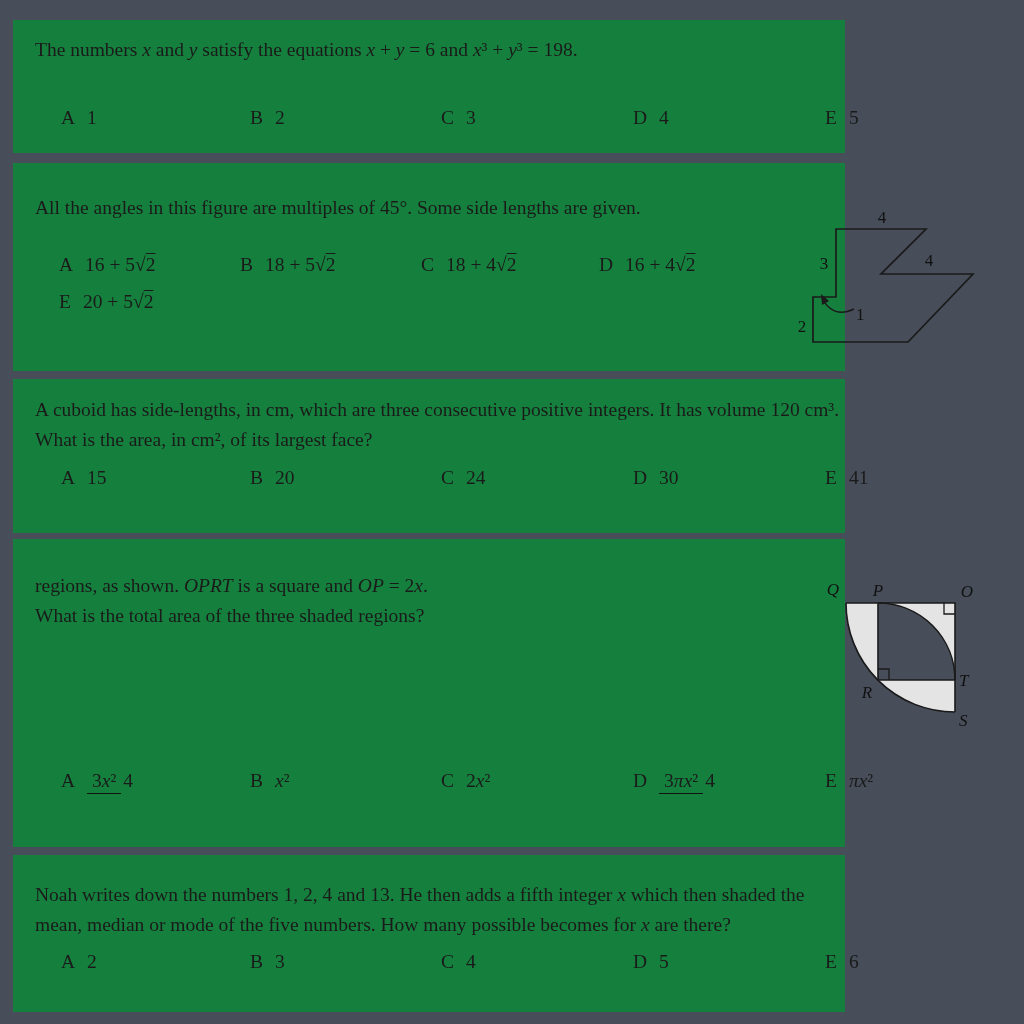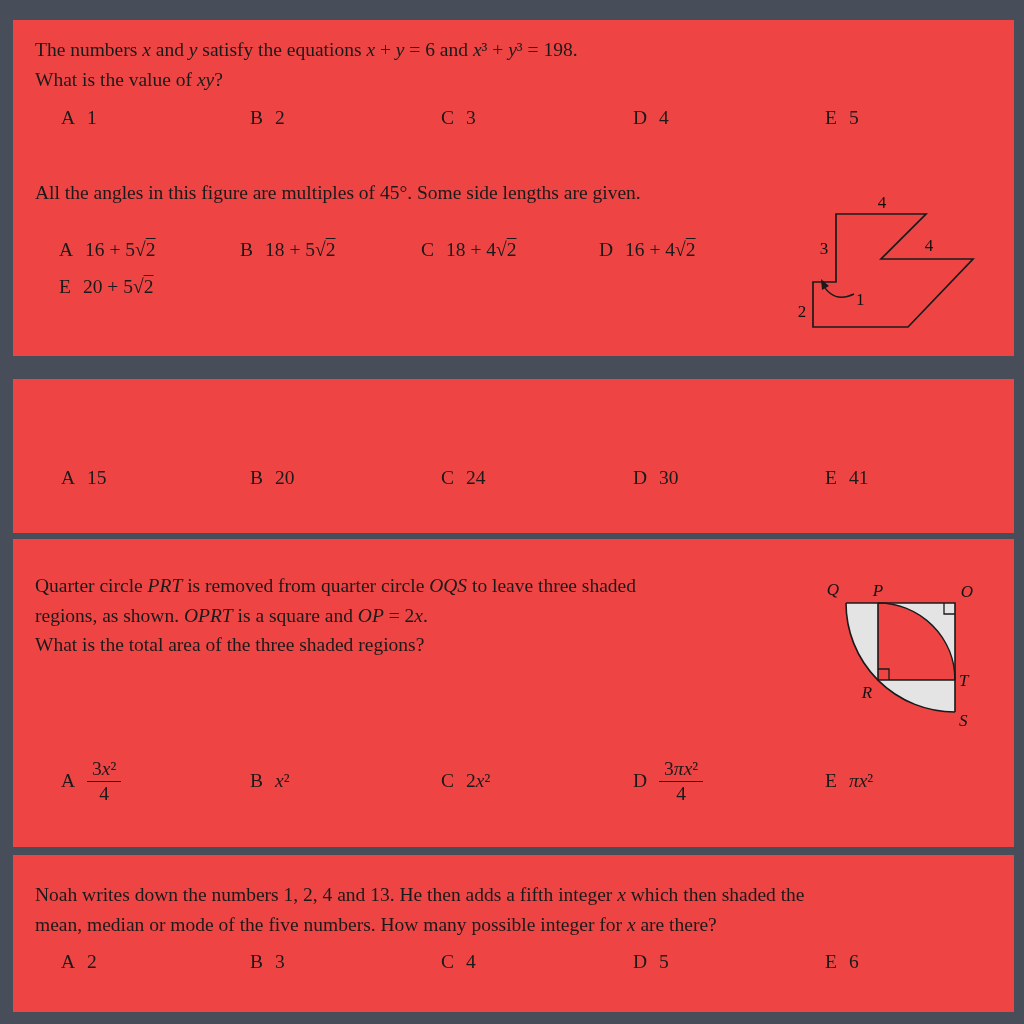--- a/index.html
+++ b/index.html
@@ -1,47 +1,46 @@
 <!DOCTYPE html>
 <html><head>
 <meta charset="utf-8">
 <style>
   html,body{margin:0;padding:0;width:1024px;height:1024px;overflow:hidden;}
   body{position:relative;background:#474d59;font-family:"Liberation Serif","DejaVu Serif",serif;color:#1a1a1a;}
-  .panel{position:absolute;left:13px;width:1001px;background:#ef4444;}
+  .panel{position:absolute;left:13px;width:832px;background:#15803d;}
   #p1{top:20px;height:133px}
-  #p2{top:148px;height:208px}
+  #p2{top:163px;height:208px}
   #p3{top:379px;height:154px}
   #p4{top:539px;height:308px}
   #p5{top:855px;height:157px}
   .qtext{position:absolute;left:22px;right:6px;}
   .qline{font-size:19.5px;line-height:29.5px;white-space:nowrap;}
   .optrow{position:absolute;left:0;width:100%;height:30px;}
   .opt{position:absolute;display:flex;gap:12px;align-items:baseline;font-size:19.5px;white-space:nowrap;}
   .tall .opt{height:62px;align-items:center;}
   .c1{left:48px}.c2{left:237px}.c3{left:428px}.c4{left:620px}.c5{left:812px}
   .b1{left:46px}.b2{left:227px}.b3{left:408px}.b4{left:586px}
   .seg-i{font-style:italic;}
   .seg-r{text-decoration:overline;}
-  .frac{display:inline-flex;flex-direction:column;align-items:center;text-align:center;line-height:24px;}
+  .frac{display:inline-flex;flex-direction:row;align-items:center;text-align:center;line-height:24px;}
   .fnum{border-bottom:1.6px solid #111;padding:0 5px;}
   .fden{padding:0 2px;}
   .fig{position:absolute;}
   #fig-perimeter{left:780px;top:26px;width:210px;height:166px;}
   #fig-quarter{left:805px;top:30px;width:185px;height:192px;}
   svg text{font-size:17px;fill:#111;font-family:"Liberation Serif","DejaVu Serif",serif;}
   svg text.it{font-style:italic;}
 </style>
 </head>
 <body>
 
 <section class="panel" id="p1">
   <div class="qtext" style="top:15px">
     <div class="qline"><span>The numbers </span><span class="seg-i">x</span><span> and </span><span class="seg-i">y</span><span> satisfy the equations </span><span class="seg-i">x</span><span> + </span><span class="seg-i">y</span><span> = 6 and </span><span class="seg-i">x</span><span>³</span><span> + </span><span class="seg-i">y</span><span>³</span><span> = 198.</span></div>
-    <div class="qline"><span>What is the value of </span><span class="seg-i">xy</span><span>?</span></div>
   </div>
   <div class="optrow" style="top:87px">
     <div class="opt c1">
         <span>A</span>
         <span><span>1</span></span>
       </div>
     <div class="opt c2">
         <span>B</span>
         <span><span>2</span></span>
       </div>
@@ -96,20 +95,24 @@
       <text x="89" y="34" text-anchor="middle">4</text>
       <text x="31" y="80" text-anchor="middle">3</text>
       <text x="136" y="77" text-anchor="middle">4</text>
       <text x="9" y="143" text-anchor="middle">2</text>
       <text x="63" y="131" text-anchor="start">1</text>
     </svg>
   </div>
 </section>
 
 <section class="panel" id="p3">
+  <div class="qtext" style="top:16px">
+    <div class="qline"><span>A cuboid has side-lengths, in cm, which are three consecutive positive integers.  It has volume 120 cm³.</span></div>
+    <div class="qline"><span>What is the area, in cm², of its largest face?</span></div>
+  </div>
   <div class="optrow" style="top:88px">
     <div class="opt c1">
         <span>A</span>
         <span><span>15</span></span>
       </div>
     <div class="opt c2">
         <span>B</span>
         <span><span>20</span></span>
       </div>
     <div class="opt c3">
@@ -122,21 +125,20 @@
       </div>
     <div class="opt c5">
         <span>E</span>
         <span><span>41</span></span>
       </div>
   </div>
 </section>
 
 <section class="panel" id="p4">
   <div class="qtext" style="top:32px">
-    <div class="qline"><span>Quarter circle </span><span class="seg-i">PRT</span><span> is removed from quarter circle </span><span class="seg-i">OQS</span><span> to leave three shaded</span></div>
     <div class="qline"><span>regions, as shown.  </span><span class="seg-i">OPRT</span><span> is a square and </span><span class="seg-i">OP</span><span> = 2</span><span class="seg-i">x</span><span>.</span></div>
     <div class="qline"><span>What is the total area of the three shaded regions?</span></div>
   </div>
   <div class="optrow tall" style="top:211px">
     <div class="opt c1">
         <span>A</span>
         <span><span class="frac">
             <span class="fnum"><span>3</span><span class="seg-i">x</span><span>²</span></span>
             <span class="fden"><span>4</span></span>
           </span></span>
@@ -186,21 +188,21 @@
       <text class="it" x="49" y="129" text-anchor="middle">R</text>
       <text class="it" x="141" y="117" text-anchor="start">T</text>
       <text class="it" x="141" y="157" text-anchor="start">S</text>
     </svg>
   </div>
 </section>
 
 <section class="panel" id="p5">
   <div class="qtext" style="top:25px">
     <div class="qline"><span>Noah writes down the numbers 1, 2, 4 and 13.  He then adds a fifth integer </span><span class="seg-i">x</span><span> which then shaded the</span></div>
-    <div class="qline"><span>mean, median or mode of the five numbers.  How many possible integer for </span><span class="seg-i">x</span><span> are there?</span></div>
+    <div class="qline"><span>mean, median or mode of the five numbers.  How many possible becomes for </span><span class="seg-i">x</span><span> are there?</span></div>
   </div>
   <div class="optrow" style="top:96px">
     <div class="opt c1">
         <span>A</span>
         <span><span>2</span></span>
       </div>
     <div class="opt c2">
         <span>B</span>
         <span><span>3</span></span>
       </div>

